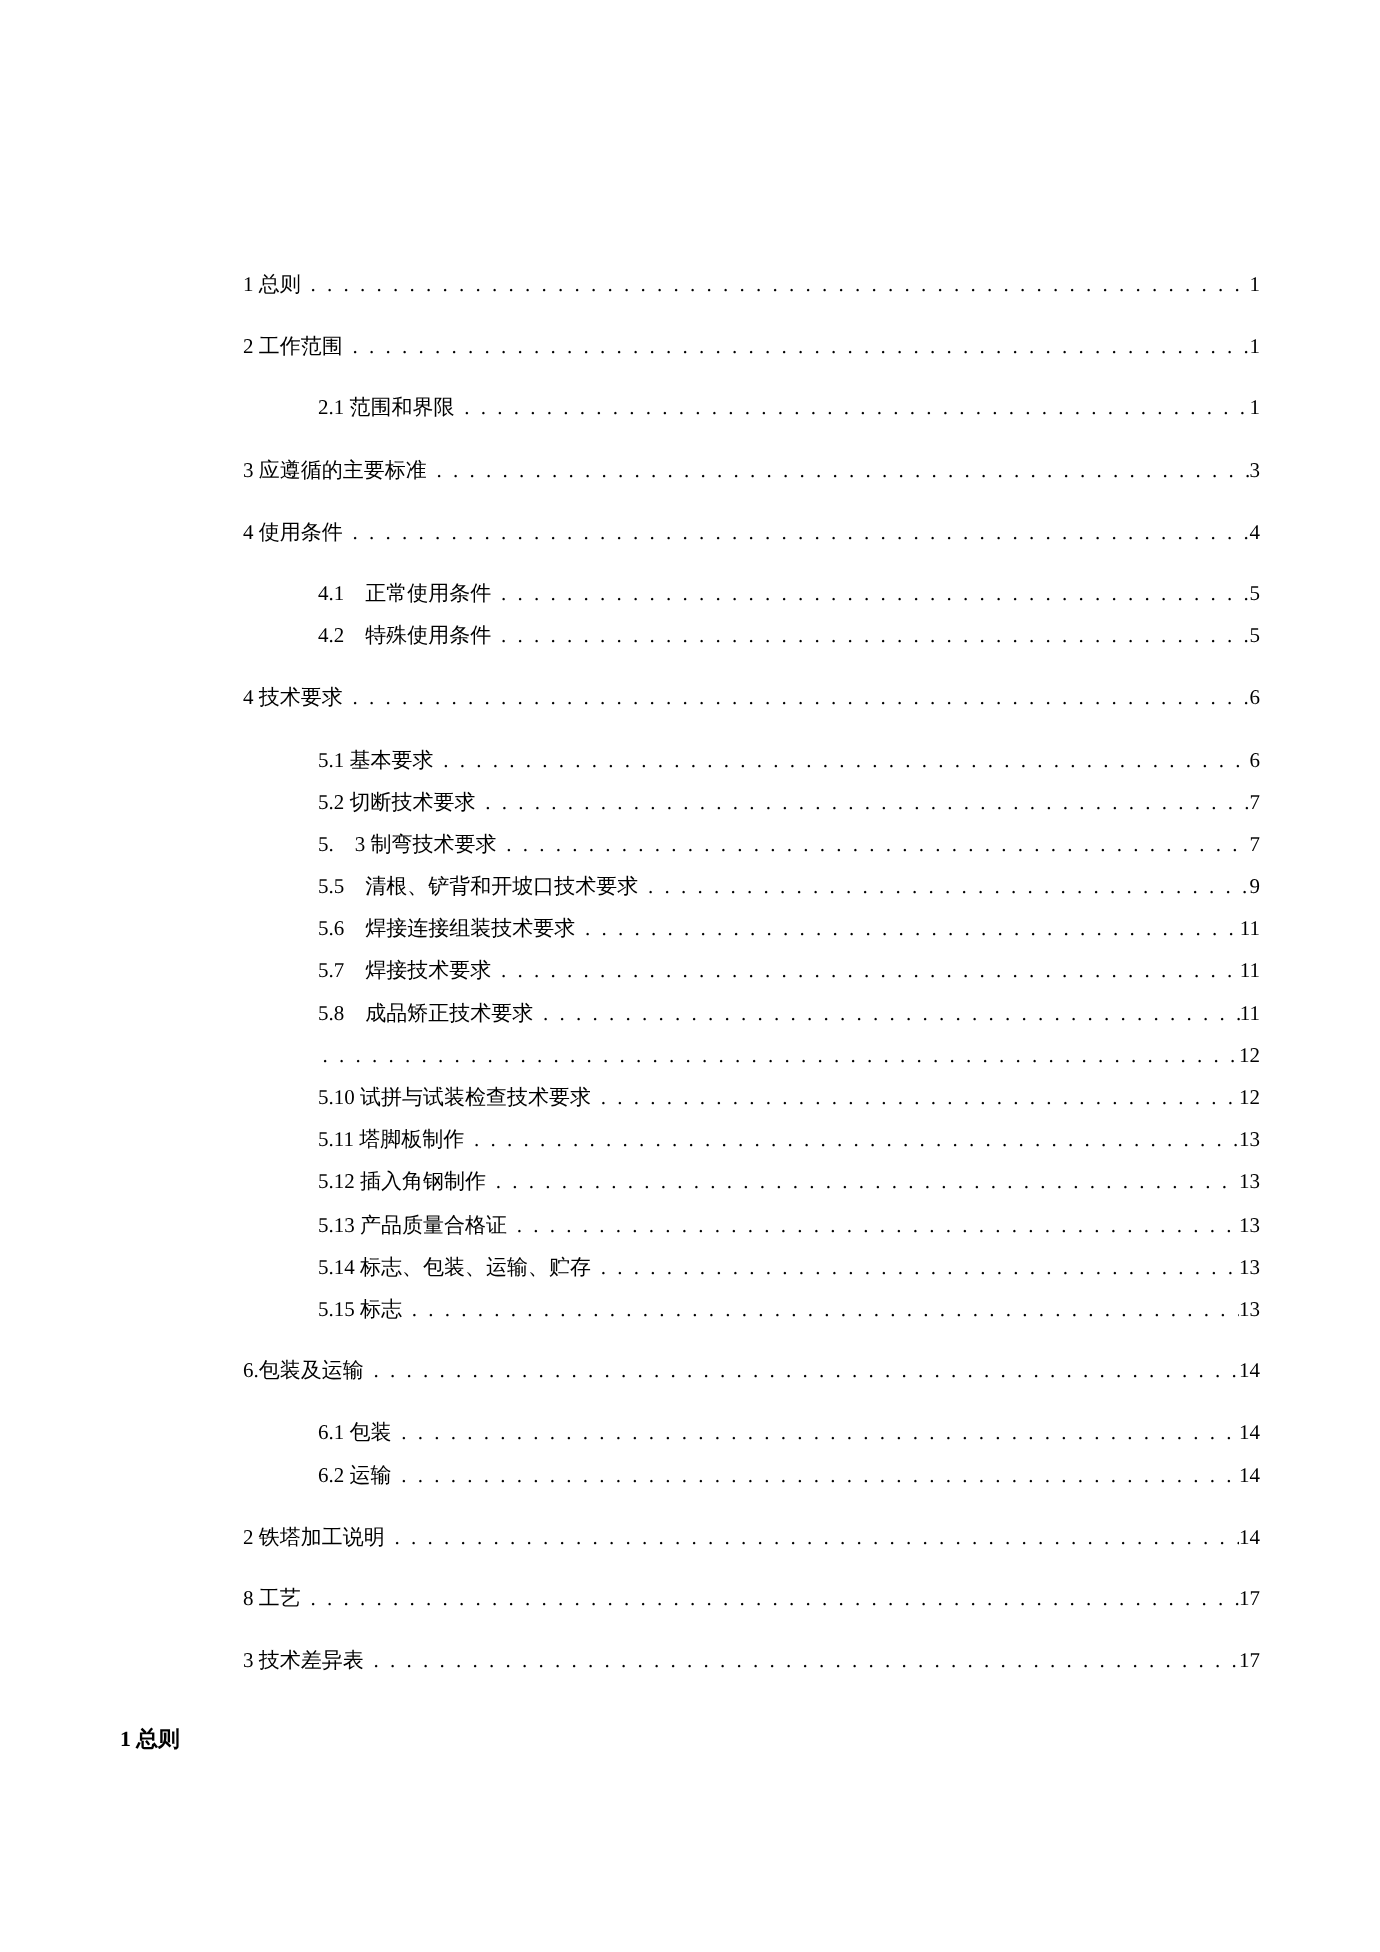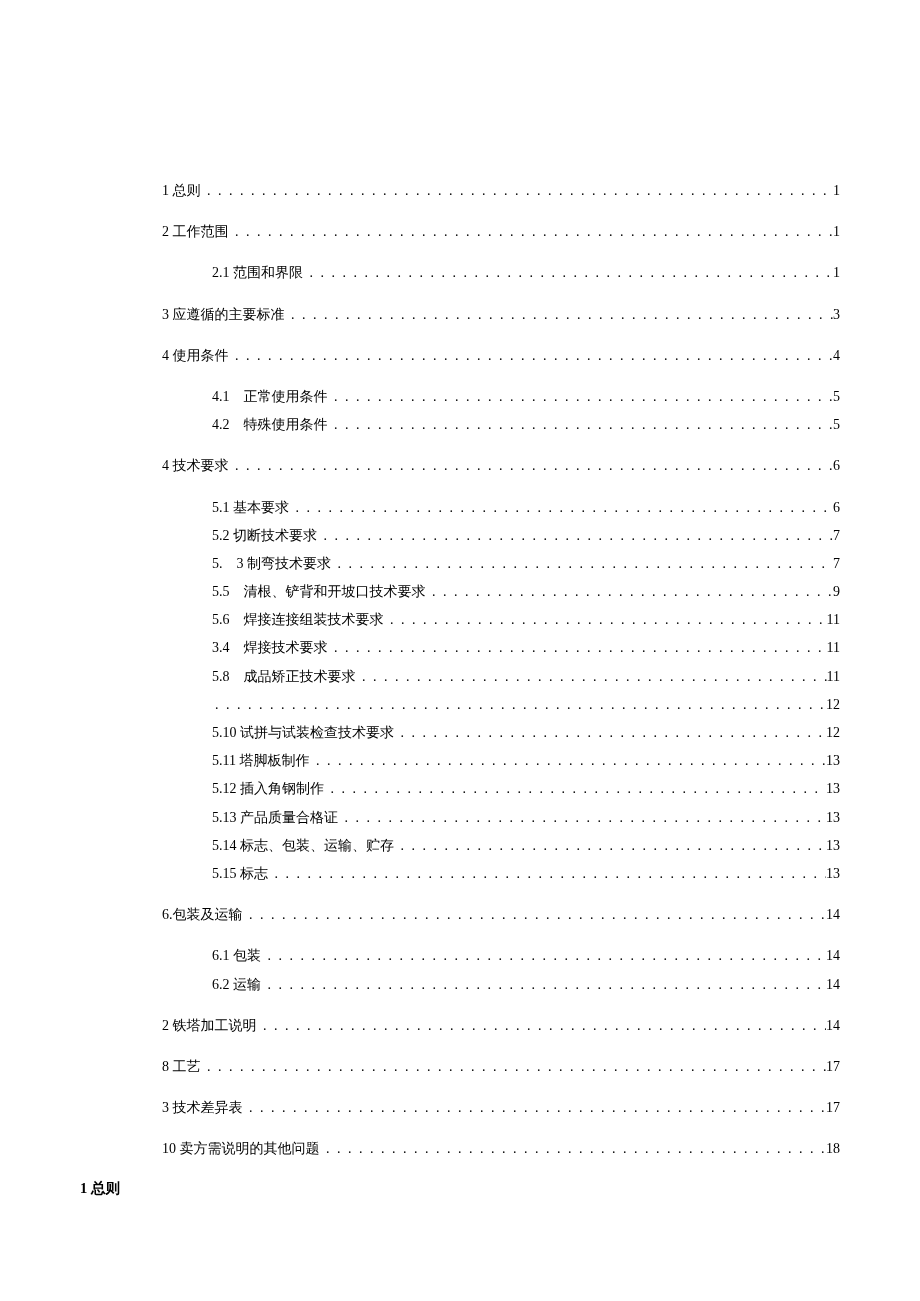--- a/index.html
+++ b/index.html
@@ -113,21 +113,21 @@
         <span class="toc-label">5.5    清根、铲背和开坡口技术要求 </span>
         <span class="toc-dots"></span>
         <span class="toc-page"> 9</span>
       </div>
       <div class="toc-line level2">
         <span class="toc-label">5.6    焊接连接组装技术要求 </span>
         <span class="toc-dots"></span>
         <span class="toc-page"> 11</span>
       </div>
       <div class="toc-line level2">
-        <span class="toc-label">3.4    焊接技术要求 </span>
+        <span class="toc-label">5.7    焊接技术要求 </span>
         <span class="toc-dots"></span>
         <span class="toc-page"> 11</span>
       </div>
       <div class="toc-line level2">
         <span class="toc-label">5.8    成品矫正技术要求 </span>
         <span class="toc-dots"></span>
         <span class="toc-page"> 11</span>
       </div>
       <div class="toc-line level2">
         <span class="toc-dots"></span>
@@ -192,22 +192,17 @@
         <span class="toc-dots"></span>
         <span class="toc-page"> 17</span>
       </div>
       <div class="section-gap"></div>
       <div class="toc-line level1">
         <span class="toc-label">3 技术差异表 </span>
         <span class="toc-dots"></span>
         <span class="toc-page"> 17</span>
       </div>
       <div class="section-gap"></div>
-      <div class="toc-line level1">
-        <span class="toc-label">10 卖方需说明的其他问题 </span>
-        <span class="toc-dots"></span>
-        <span class="toc-page"> 18</span>
-      </div>
     </div>
 
   <div class="heading">1 总则</div>
 
 </div>
 
 </body></html>

